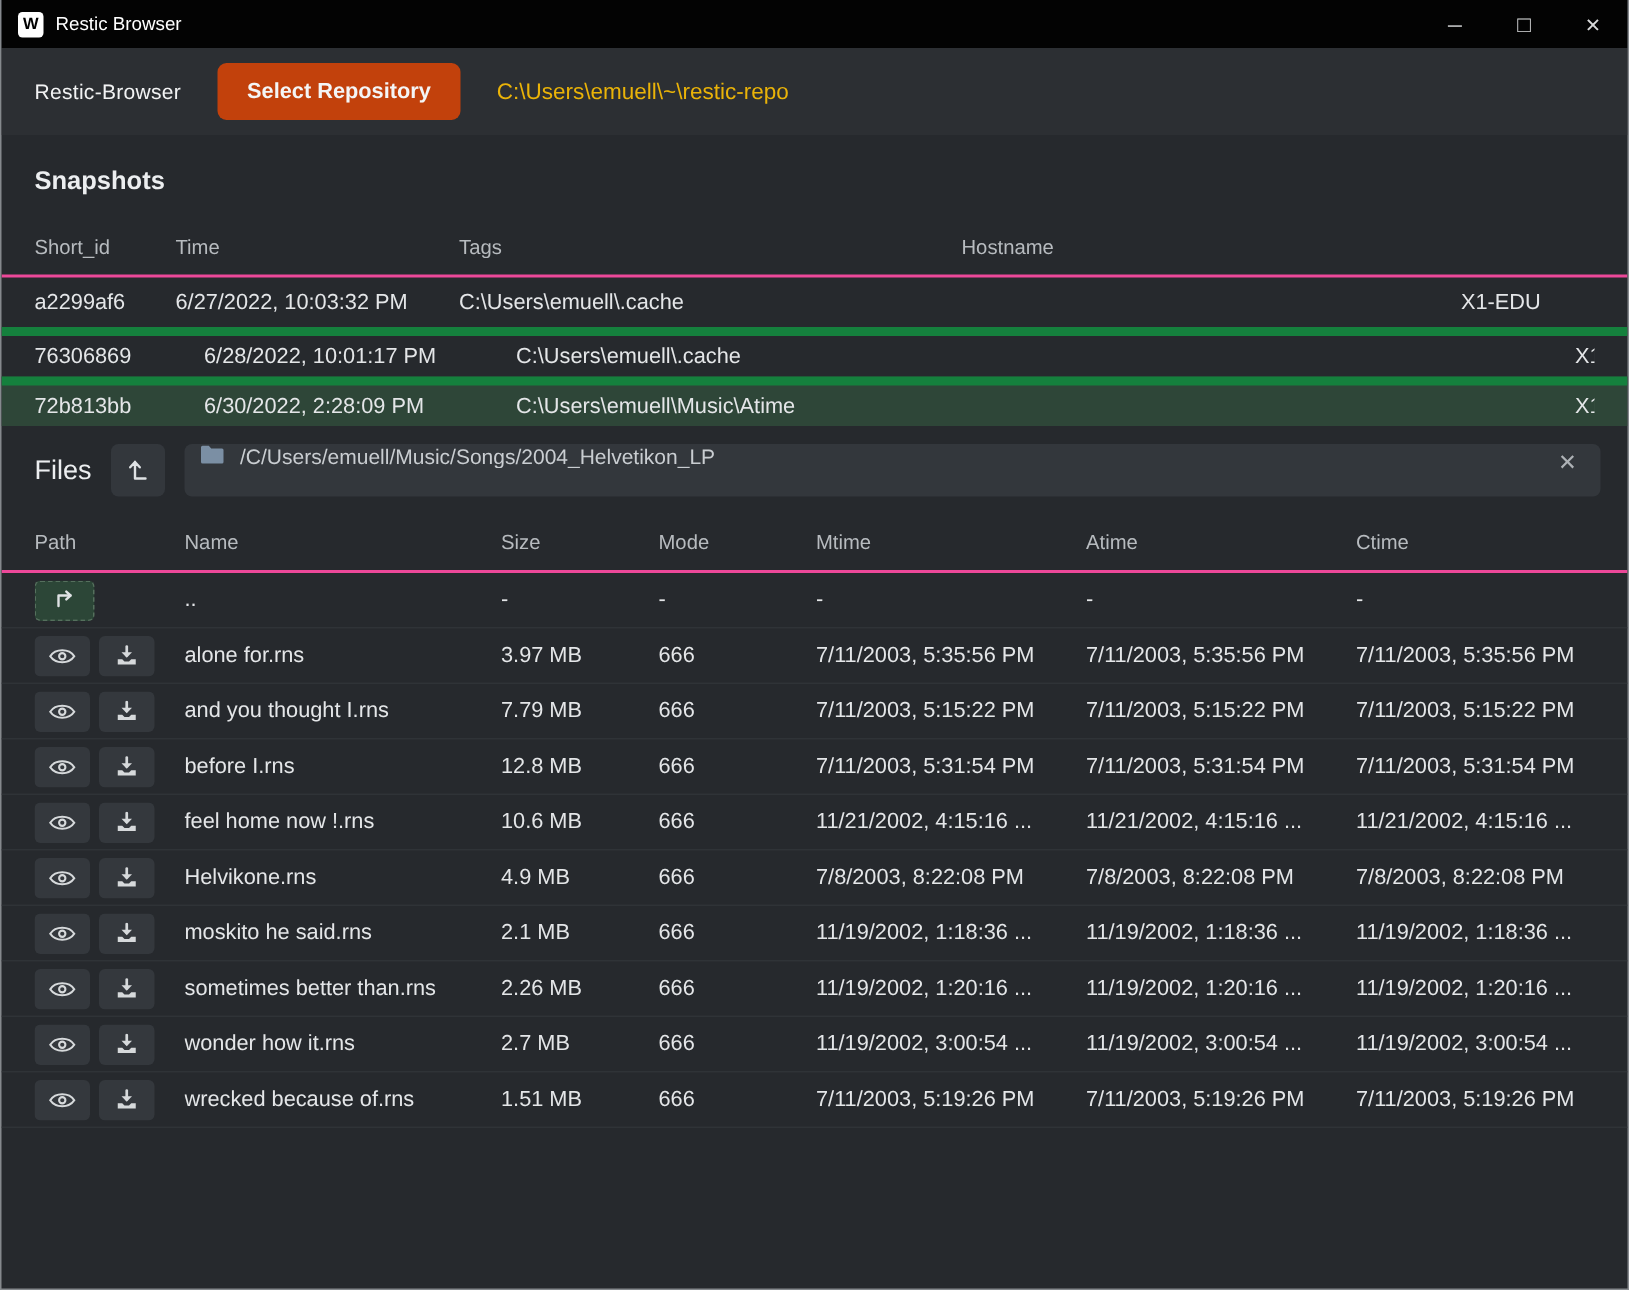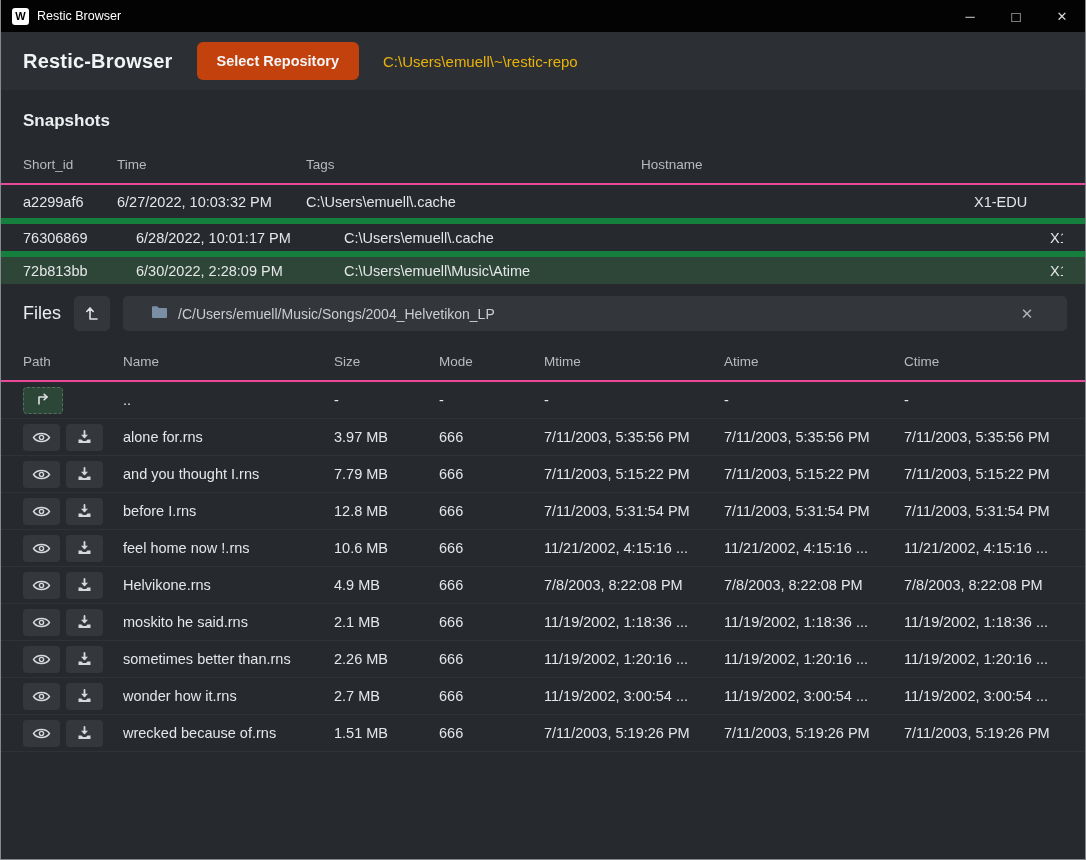--- a/index.html
+++ b/index.html
@@ -28,21 +28,21 @@
     width:46px; height:100%; display:flex; align-items:center; justify-content:center;
     color:#d9dadb; background:transparent; border:none; font-size:13px; cursor:default;
   }
   .tb-btn.max { font-size:15px; }
 
   
   .header {
     height:58px; background:#2c2f33; display:flex; align-items:center;
     padding:0 22px; gap:24px;
   }
-  .app-title { color:#f2f3f4; font-weight:bold; font-size:20px; letter-spacing:.2px; }
+  .app-title { color:#f2f3f4; font-weight:normal; font-size:14px; letter-spacing:.2px; }
   .btn-repo {
     background:#c2410c; color:#f4f5f6; font-weight:bold; font-size:14.5px;
     border:none; border-radius:6px; padding:11px 20px; cursor:pointer;
     font-family:inherit;
   }
   .repo-path { color:#eab308; font-size:15px; }
 
   
   .section-title {
     color:#eceef0; font-weight:bold; font-size:17px;
@@ -75,21 +75,21 @@
 
   
   .files-bar { display:flex; align-items:center; padding:12px 18px 12px 22px; gap:13px; }
   .files-label { color:#eceef0; font-weight:normal; font-size:18px; }
   .updir-btn {
     width:36px; height:35px; background:#33373c; border:none; border-radius:5px;
     display:flex; align-items:center; justify-content:center; cursor:pointer; flex:none;
   }
   .path-box {
     flex:1; height:35px; background:#33373c; border-radius:5px;
-    display:flex; align-items:center; gap:10px; padding:0 28px;
+    display:flex; align-items:flex-start; gap:10px; padding:0 10px;
   }
   .path-text { flex:1; color:#c9cdd1; font-size:14px; white-space:nowrap; overflow:hidden; }
   .clear-btn {
     background:transparent; border:none; color:#aeb2b6; font-size:15px; cursor:pointer;
     width:24px; height:24px; display:flex; align-items:center; justify-content:center;
   }
 </style>
 </head>
 <body>
 

